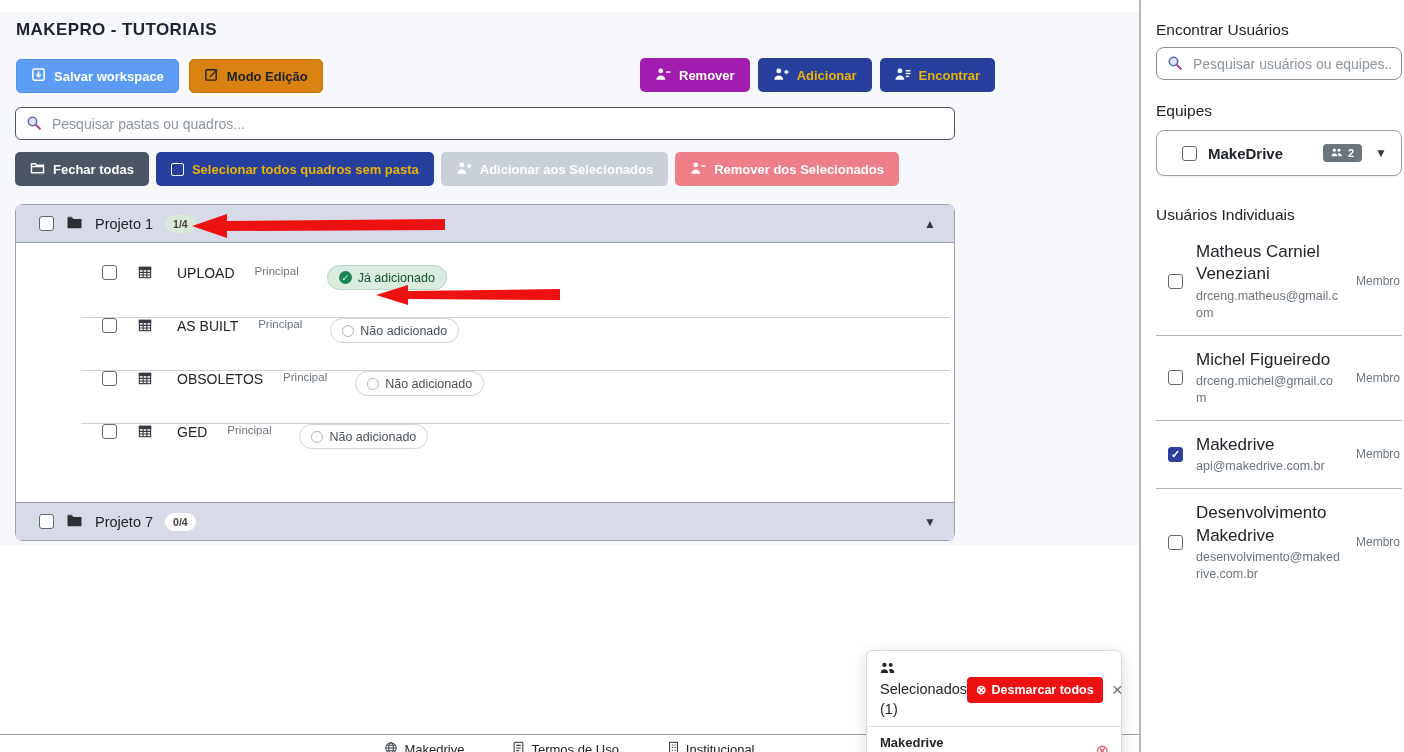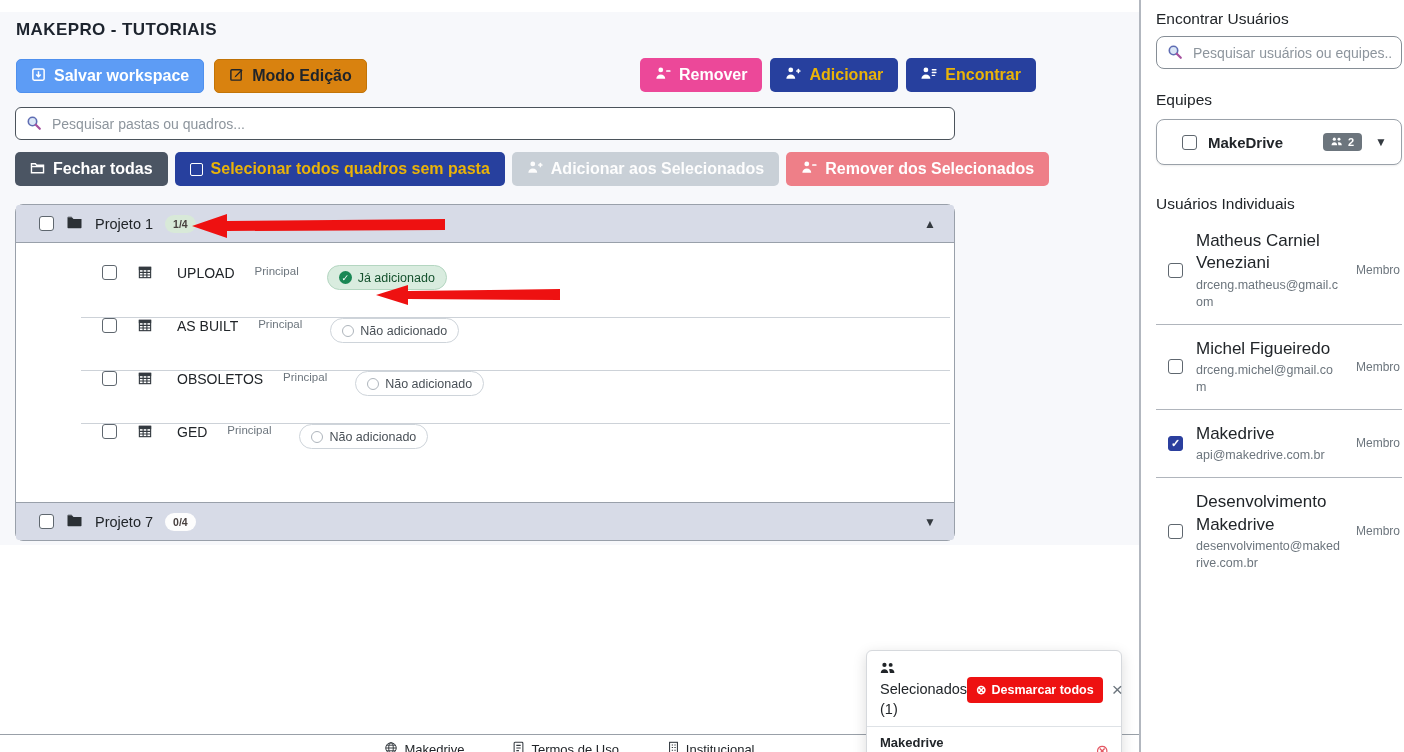--- a/index.html
+++ b/index.html
@@ -1,28 +1,28 @@
 <!DOCTYPE html>
 <html><head>
 <meta charset="utf-8">
 <style>
   * { margin:0; padding:0; box-sizing:border-box; }
   html,body { width:1404px; height:752px; }
   body { font-family:"Liberation Sans", sans-serif; position:relative; background:#fff; overflow:hidden; color:#212529; }
 
   .main { position:absolute; left:0; top:12px; width:1139px; height:533px; background:#f7f8fb; }
-  .sidebar { position:absolute; left:1139px; top:0; width:231px; height:752px; background:#fff; border-left:2px solid #b2b7bf; padding:0 6px 0 15px; }
+  .sidebar { position:absolute; left:1139px; top:0; width:231px; height:752px; background:#fff; border-left:2px solid #b2b7bf; padding:11px 6px 0 15px; }
 
   .page-title { position:absolute; left:16px; top:8px; font-size:17px; font-weight:bold; color:#1d242e; letter-spacing:.4px; }
 
-  .btn { display:inline-flex; align-items:center; gap:8px; font-weight:bold; font-size:16px; border-radius:5px; padding:0 14px; height:34px; border:1px solid transparent; cursor:pointer; white-space:nowrap; font-family:inherit; }
+  .btn { display:inline-flex; align-items:center; gap:8px; font-weight:bold; font-size:13px; border-radius:5px; padding:0 14px; height:34px; border:1px solid transparent; cursor:pointer; white-space:nowrap; font-family:inherit; }
   .btn svg { flex:none; }
   .btn-save { background:#5d9cf5; border-color:#4f90ee; color:#fff; }
   .btn-edit { background:#d9820f; border-color:#c27407; color:#20242a; }
-  .btn-remover { background:#ec4899; color:#fff; }
+  .btn-remover { background:#a21caf; color:#fff; }
   .btn-navy { background:#27409e; color:#eab308; }
   .btn-slate { background:#4b5563; color:#fff; }
   .btn-disabled { background:#c9d0d7; color:#fdfdfd; cursor:default; }
   .btn-salmon { background:#ee7f88; color:#fff; }
 
   .group-left { position:absolute; left:16px; top:47px; display:flex; gap:10px; }
   .group-right { position:absolute; left:640px; top:46px; display:flex; gap:8px; }
   .group-row2 { position:absolute; left:15px; top:140px; display:flex; gap:7px; }
 
   .search-main { position:absolute; left:15px; top:95px; width:940px; height:33px; }

